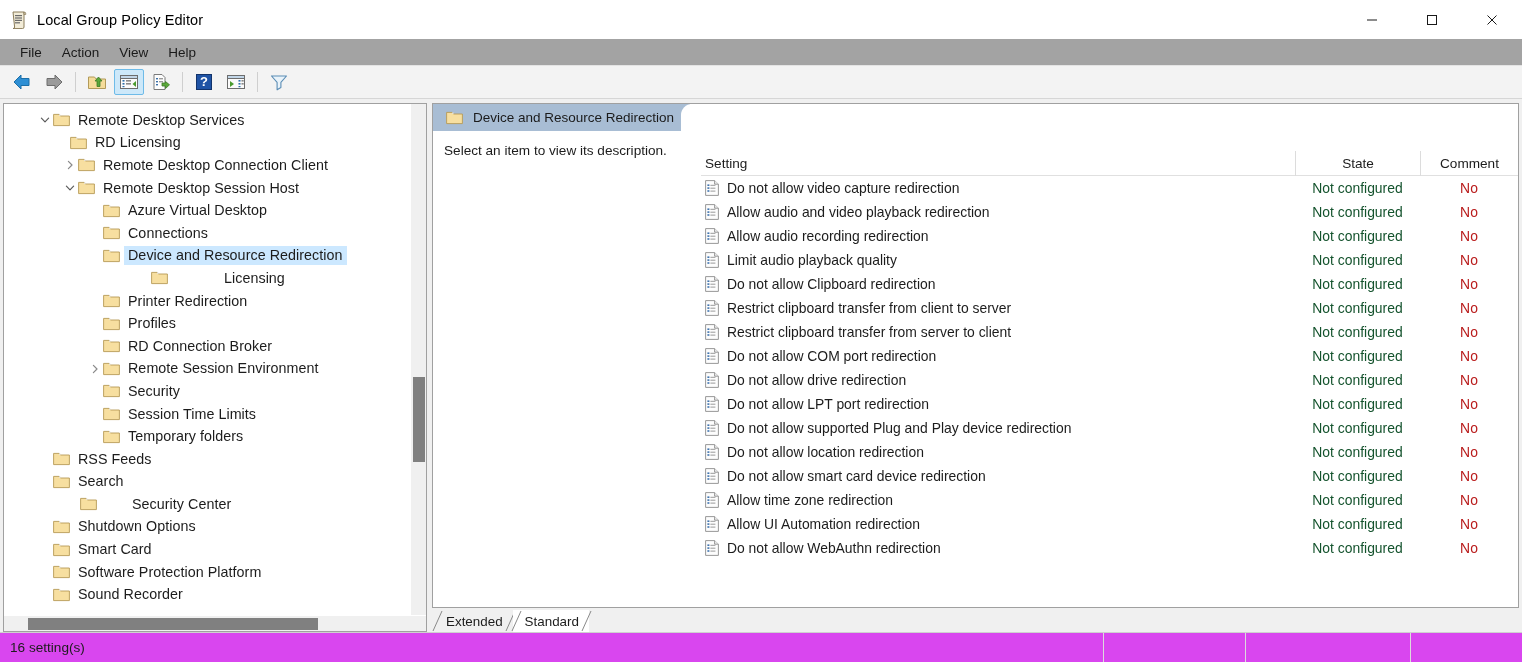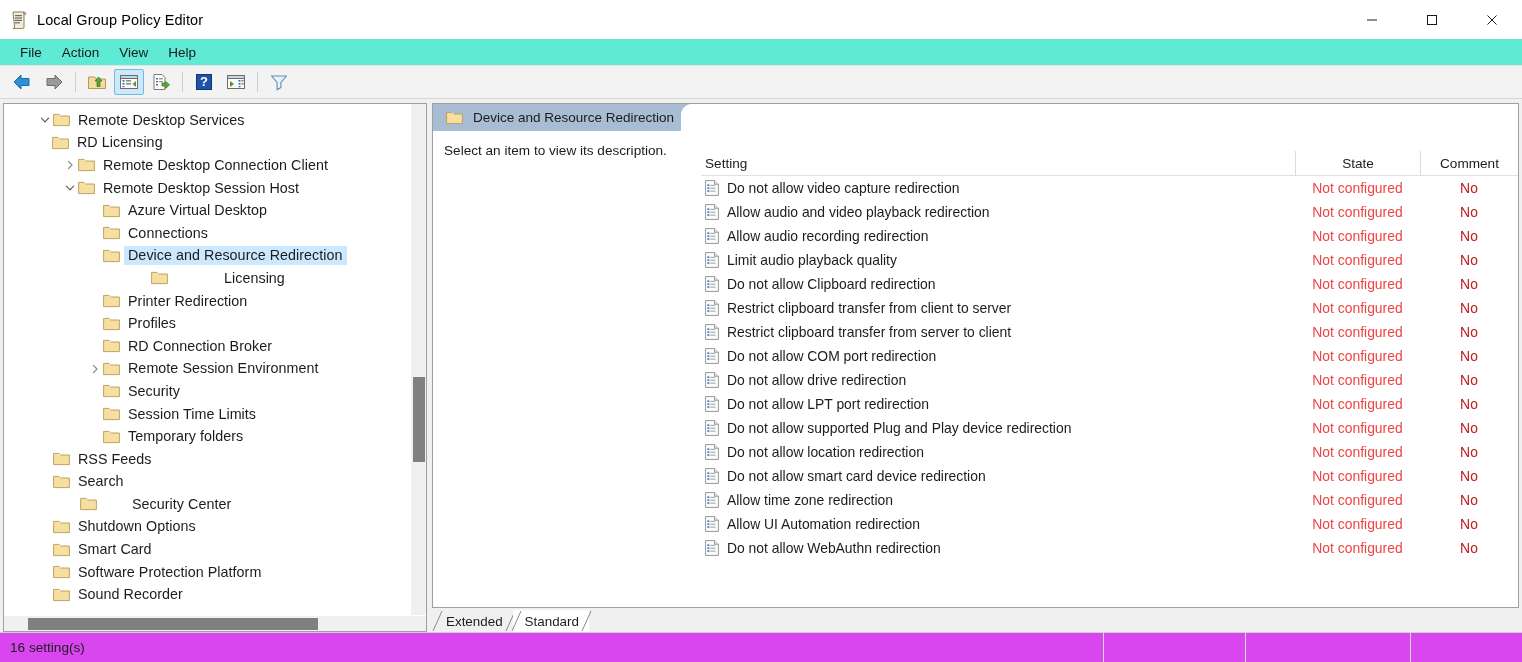--- a/index.html
+++ b/index.html
@@ -49,21 +49,21 @@
   .wbtn {
     width: 60px; height: 39px;
     display: flex; align-items: center; justify-content: center;
     cursor: default;
   }
 
   
   .menubar {
     height: 27px;
     flex: 0 0 27px;
-    background: #5eead4;
+    background: #a3a3a3;
     display: flex;
     align-items: center;
     padding-left: 10px;
     border-bottom: 1px solid #e3e3e3;
   }
   .menuitem {
     font-size: 13.5px;
     color: #1a1a1a;
     padding: 3px 10px;
     cursor: default;
@@ -312,21 +312,21 @@
   }
   .cell-setting .stext {
     font-size: 13.9px;
     color: #1c1c1c;
     white-space: nowrap;
     overflow: hidden;
     text-overflow: ellipsis;
   }
   .cell-state {
     width: 125px; flex: 0 0 125px;
-    font-size: 13.9px; color: #ef4444;
+    font-size: 13.9px; color: #14532d;
     text-align: center;
   }
   .cell-comment {
     width: 98px; flex: 0 0 98px;
     font-size: 13.9px; color: #b91c1c;
     text-align: center;
   }
 
   
   .viewtabs {
@@ -508,21 +508,21 @@
               <svg width="10" height="10" viewBox="0 0 10 10">
                 <path d="M1.4 3.2 L5 6.8 L8.6 3.2" fill="none" stroke="#5b5b5b" stroke-width="1.2" stroke-linecap="round" stroke-linejoin="round"></path>
               </svg>
             </span>
             <span class="folder"><svg width="17" height="14" viewBox="0 0 17 14">
                 <path d="M0.6 1.4 h5.6 l1.3 1.6 h8.9 v9.6 h-15.8 z" fill="#f7dfa0" stroke="#b79a56" stroke-width=".9" stroke-linejoin="round"></path>
                 <path d="M6.2 1.4 h1.3 v1.6 h-1.3 z" fill="#e8e8e8"></path>
               </svg></span>
             <span class="lbl">Remote Desktop Services</span>
           </div>
-          <div class="tnode" style="padding-left: 32px;">
+          <div class="tnode" style="padding-left: 50px;">
             <span class="chev"></span>
             <span class="folder"><svg width="17" height="14" viewBox="0 0 17 14">
                 <path d="M0.6 1.4 h5.6 l1.3 1.6 h8.9 v9.6 h-15.8 z" fill="#f7dfa0" stroke="#b79a56" stroke-width=".9" stroke-linejoin="round"></path>
                 <path d="M6.2 1.4 h1.3 v1.6 h-1.3 z" fill="#e8e8e8"></path>
               </svg></span>
             <span class="lbl">RD Licensing</span>
           </div>
           <div class="tnode" style="padding-left: 58px;">
             <span class="chev">
               <svg width="10" height="10" viewBox="0 0 10 10">

